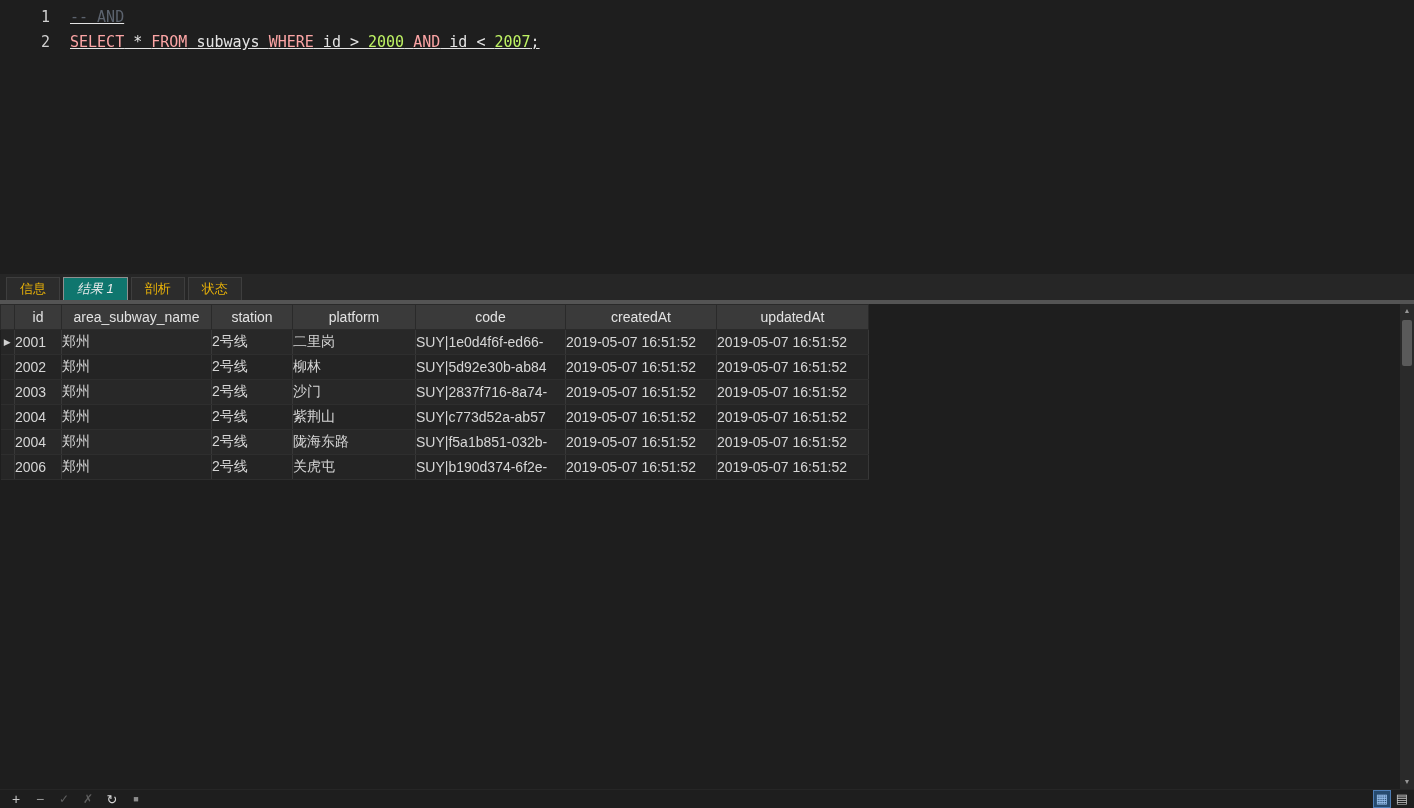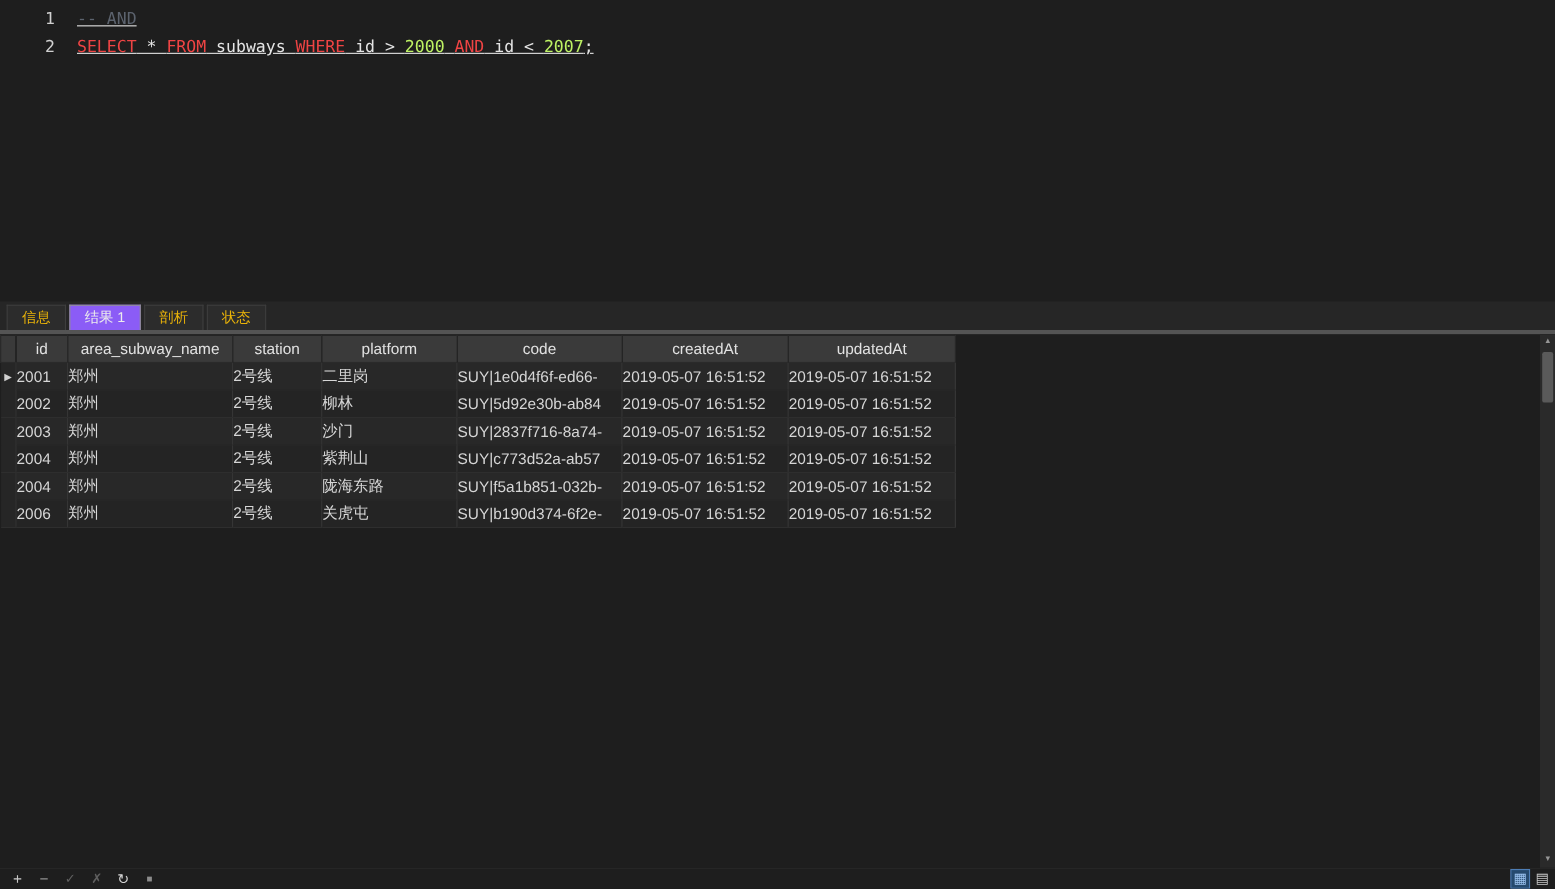--- a/index.html
+++ b/index.html
@@ -4,30 +4,30 @@
 <style>
   * { box-sizing: border-box; margin: 0; padding: 0; }
   html, body { width: 1414px; height: 808px; overflow: hidden; background: #1e1e1e; }
   .app { width: 1414px; height: 808px; display: flex; flex-direction: column; font-family: "Liberation Sans", sans-serif; background: #1e1e1e; }
 
   
   .editor { height: 274px; background: #1e1e1e; padding-top: 5px; font-family: "DejaVu Sans Mono", monospace; font-size: 15px; }
   .code-line { display: flex; height: 25px; line-height: 25px; }
   .gutter { width: 62px; flex: none; text-align: right; padding-right: 12px; color: #d0d0d0; }
   .code { padding-left: 8px; white-space: pre; color: #e4e4e4; text-decoration: underline; }
-  .seg-keyword { color: #ef4444; }
+  .seg-keyword { color: #fca5a5; }
   .seg-number  { color: #bef264; }
   .seg-comment { color: #5c636e; }
   .seg-plain   { color: #e4e4e4; }
 
   
   .tabbar { height: 26px; background: #262626; display: flex; align-items: flex-end; padding-left: 6px; gap: 3px; }
   .tab { height: 23px; line-height: 21px; padding: 0 13px; font-size: 13px; color: #eab308;
          background: #2c2c2c; border: 1px solid #3e3e3e; border-bottom: none; cursor: default; }
-  .tab.active { background: #8b5cf6; border-color: #8f8f8f; color: #ececec; }
+  .tab.active { background: #0f766e; border-color: #8f8f8f; color: #ececec; font-style: italic; }
 
   .splitter { height: 4px; background: #545454; }
 
   
   .results { flex: 1; position: relative; background: #1e1e1e; overflow: hidden; }
   table.grid { border-collapse: collapse; table-layout: fixed; font-size: 14px; }
   .grid th { background: #3a3a3a; color: #e2e2e2; font-weight: normal; text-align: center;
              border: 1px solid #2a2a2a; padding: 3px 6px; height: 25px; white-space: nowrap; overflow: hidden; }
   .grid td { color: #d6d6d6; border-right: 1px solid #383838; border-bottom: 1px solid #2e2e2e;
              padding: 2px 0; height: 25px; white-space: nowrap; overflow: hidden; }

